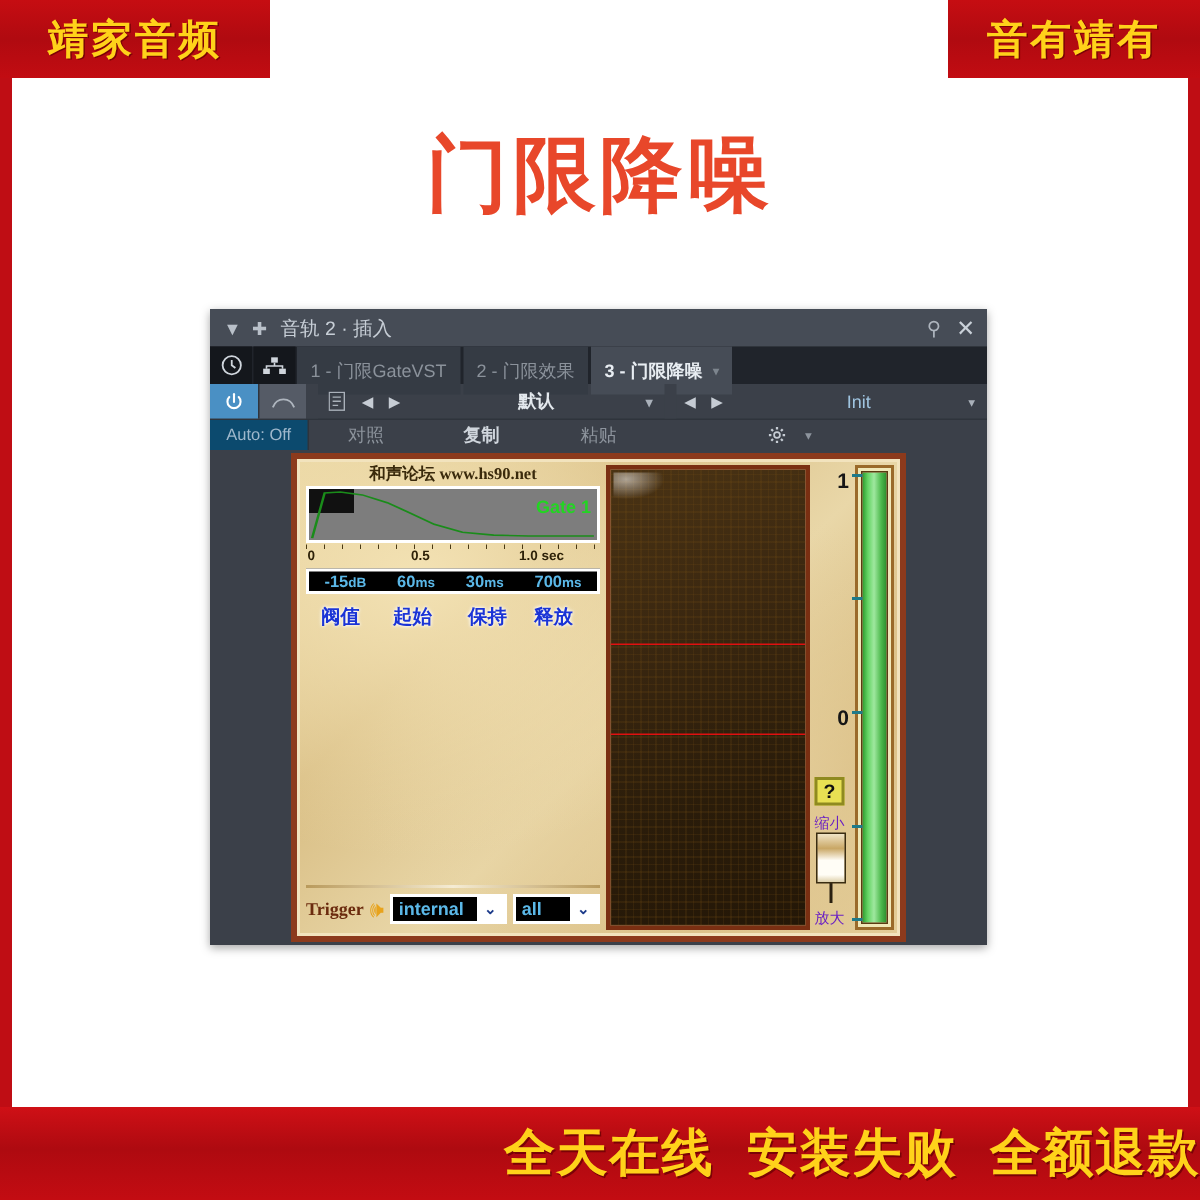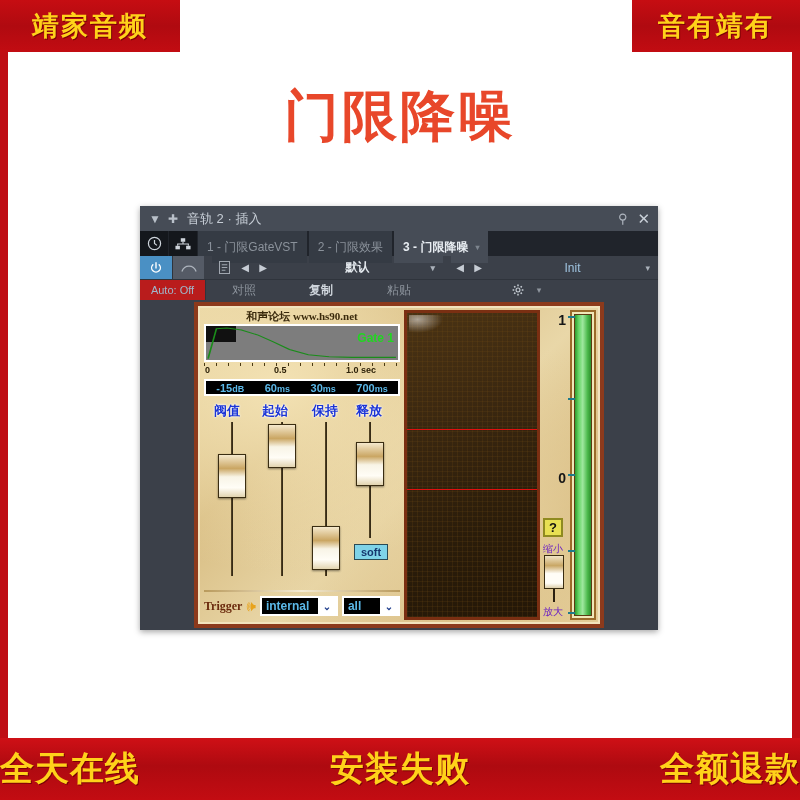--- a/index.html
+++ b/index.html
@@ -45,21 +45,21 @@
     font-family:"DejaVu Serif", serif;
     font-weight:bold;
     font-size:55px;
     letter-spacing:3px;
   }
 
   
   .bottom-banner {
     position:absolute; left:0; right:0; bottom:0; height:62px;
     background:linear-gradient(180deg,#cf1016 0%,#ae0a10 45%,#c30c12 100%);
-    display:flex; align-items:center; justify-content:space-between;
+    display:flex; align-items:center; justify-content:flex-end;
     gap:22px; z-index:6;
   }
   .bottom-banner .banner-text {
     font-size:34px; letter-spacing:1px;
   }
 
   
   .plugin-window {
     position:absolute;
     left:140px; top:206px; width:518px; height:424px;
@@ -131,21 +131,21 @@
     position:absolute; right:8px; font-size:9px; color:#aab1ba;
   }
 
   
   .pw-toolbar2 {
     height:20px; background:#3b4049; display:flex; align-items:stretch;
     font-size:11px; color:#9aa2ab;
   }
   .auto-off {
     width:66px; display:flex; align-items:center; justify-content:center;
-    color:#9fb8cc; background:#b91c1c; border-right:1px solid #2f343c;
+    color:#9fb8cc; background:#0c4a6e; border-right:1px solid #2f343c;
   }
   .t2btn {
     display:flex; align-items:center; justify-content:center;
     color:#8d949d; font-size:12px; padding:0 4px;
   }
   .t2btn.w1{width:76px;} .t2btn.w2{width:78px; color:#cfd5dc; font-weight:bold;}
   .t2btn.w3{width:78px;}
   .t2fill { flex:1; }
   .gear { width:24px; display:flex; align-items:center; justify-content:center;
     color:#c6ccd4; font-size:12px; }
@@ -464,35 +464,20 @@
           <span><span>700</span><small>ms</small></span>
         </div>
 
         <div class="slider-labels">
           <span class="sl-lbl" style="left:10px">阀值</span>
           <span class="sl-lbl" style="left:58px">起始</span>
           <span class="sl-lbl" style="left:108px">保持</span>
           <span class="sl-lbl" style="left:152px">释放</span>
         </div>
 
-        <div class="sliders">
-          <div class="slider-track" style="left:27px"></div>
-          <div class="slider-handle" style="left:14px; top:32px"></div>
-
-          <div class="slider-track" style="left:77px"></div>
-          <div class="slider-handle" style="left:64px; top:2px"></div>
-
-          <div class="slider-track" style="left:121px"></div>
-          <div class="slider-handle" style="left:108px; top:104px"></div>
-
-          <div class="slider-track" style="left:165px; bottom:44px"></div>
-          <div class="slider-handle" style="left:152px; top:20px"></div>
-
-          <div class="soft-btn" style="left:150px; top:122px">soft</div>
-        </div>
 
         <div class="hr-gold"></div>
 
         <div class="trigger-row">
           <span class="trig-lbl">Trigger</span>
           <span class="spk">🕪</span>
           <div class="combo" style="width:78px">
             <span class="val">internal</span>
             <span class="cb-arrow">⌄</span>
           </div>

